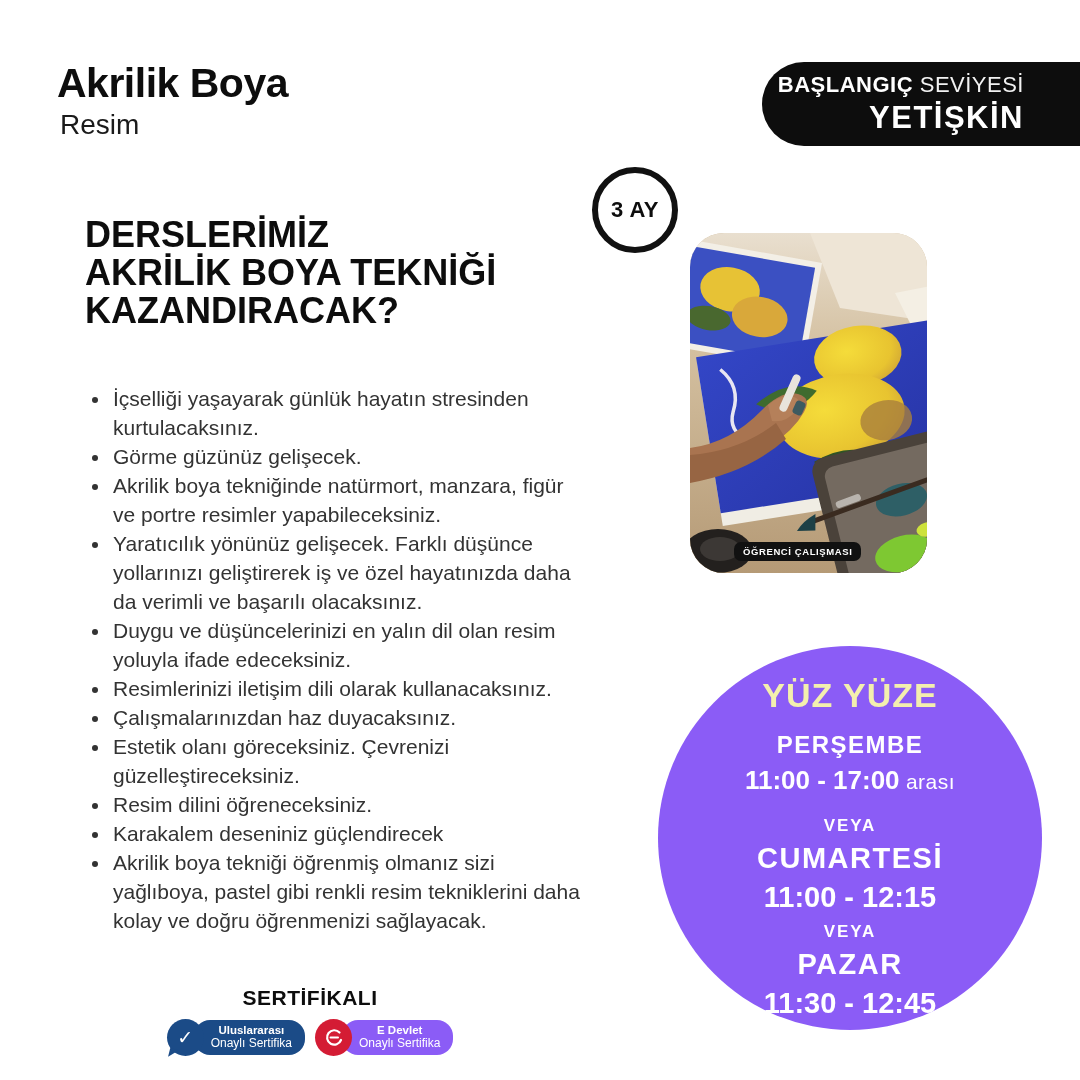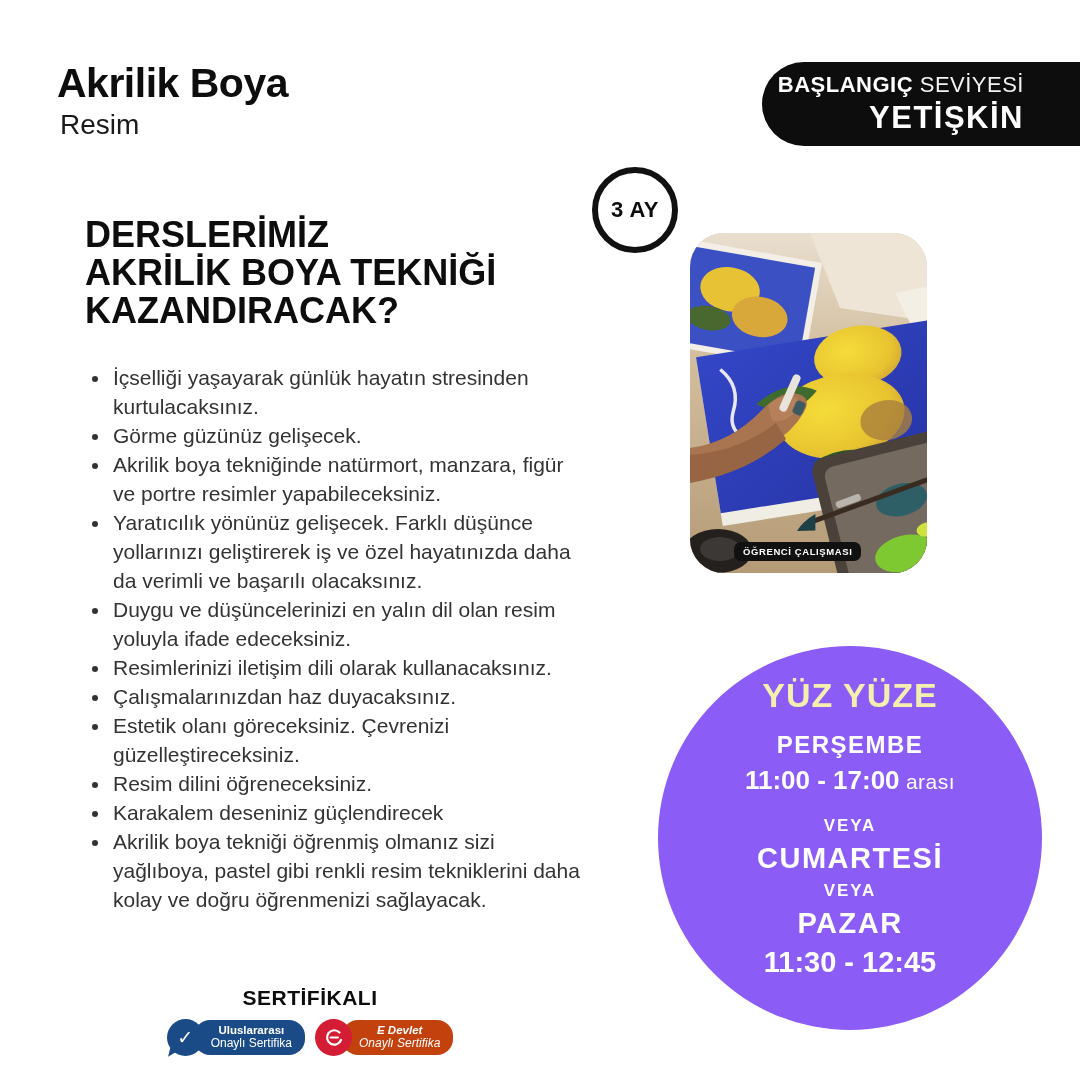--- a/index.html
+++ b/index.html
@@ -34,21 +34,21 @@
   }
   .photo svg{display:block;}
   .photo-caption{
     position:absolute;left:44px;bottom:12px;background:#111;color:#fff;
     font-size:9.5px;font-weight:700;letter-spacing:0.6px;padding:4px 9px;border-radius:7px;
   }
   
   .main-heading{position:absolute;left:85px;top:216px;font-size:36px;font-weight:800;
     line-height:38px;letter-spacing:0;}
   .bullet-list{
-    position:absolute;left:85px;top:363px;width:478px;margin:0;padding:0 0 0 26px;
+    position:absolute;left:85px;top:384px;width:478px;margin:0;padding:0 0 0 26px;
     font-size:21px;line-height:29px;color:#333;
   }
   .bullet-list li{margin:0;padding-left:2px;}
   
   .schedule-circle{
     position:absolute;left:658px;top:646px;width:384px;height:384px;border-radius:50%;
     background:#8b5cf6;color:#fff;display:flex;flex-direction:column;align-items:center;
     justify-content:flex-start;padding-top:30px;box-sizing:border-box;text-align:center;
   }
   .sch-title{color:#f3efae;font-size:34px;font-weight:800;letter-spacing:1px;margin-bottom:16px;}
@@ -72,21 +72,21 @@
     content:"";position:absolute;left:2px;bottom:-2px;width:0;height:0;
     border-left:9px solid #1b4b87;border-bottom:9px solid transparent;transform:rotate(14deg);
   }
   .cert-icon.red{background:#d41c34;}
   .cert-check{color:#fff;font-size:19px;font-weight:800;line-height:1;}
   .cert-pill{
     margin-left:-10px;border-radius:16px;color:#fff;padding:4px 13px 4px 17px;
     text-align:center;line-height:1.15;
   }
   .cert-pill.blue{background:#1b4b87;}
-  .cert-pill.red{background:#c2410c;font-style:italic;}
+  .cert-pill.red{background:#8b5cf6;}
   .cert-pill .l1{font-size:11.5px;font-weight:800;}
   .cert-pill .l2{font-size:12px;font-weight:400;text-align:center;}
 </style>
 </head>
 <body>
 
 <div class="canvas">
 
   <div class="title-block">
     <div class="title-main">Akrilik Boya</div>
@@ -194,20 +194,21 @@
   </ul>
 
   <div class="schedule-circle">
     <div class="sch-title">YÜZ YÜZE</div>
     <div class="sch-day">PERŞEMBE</div>
     <div class="sch-time">
       <span>11:00 - 17:00</span><span class="suffix"> arası</span>
     </div>
     <div class="sch-sep">VEYA</div>
     <div class="sch-day-lg">CUMARTESİ</div>
+    <div class="sch-time-lg">11:00 - 12:15</div>
     <div class="sch-sep">VEYA</div>
     <div class="sch-day-lg">PAZAR</div>
     <div class="sch-time-lg">11:30 - 12:45</div>
   </div>
 
   <div class="cert">
     <div class="cert-title">SERTİFİKALI</div>
     <div class="cert-row">
       <div class="cert-badge">
         <div class="cert-icon blue">

